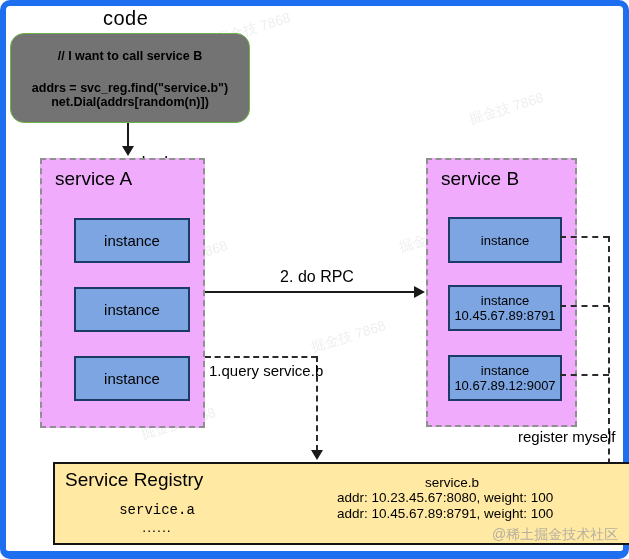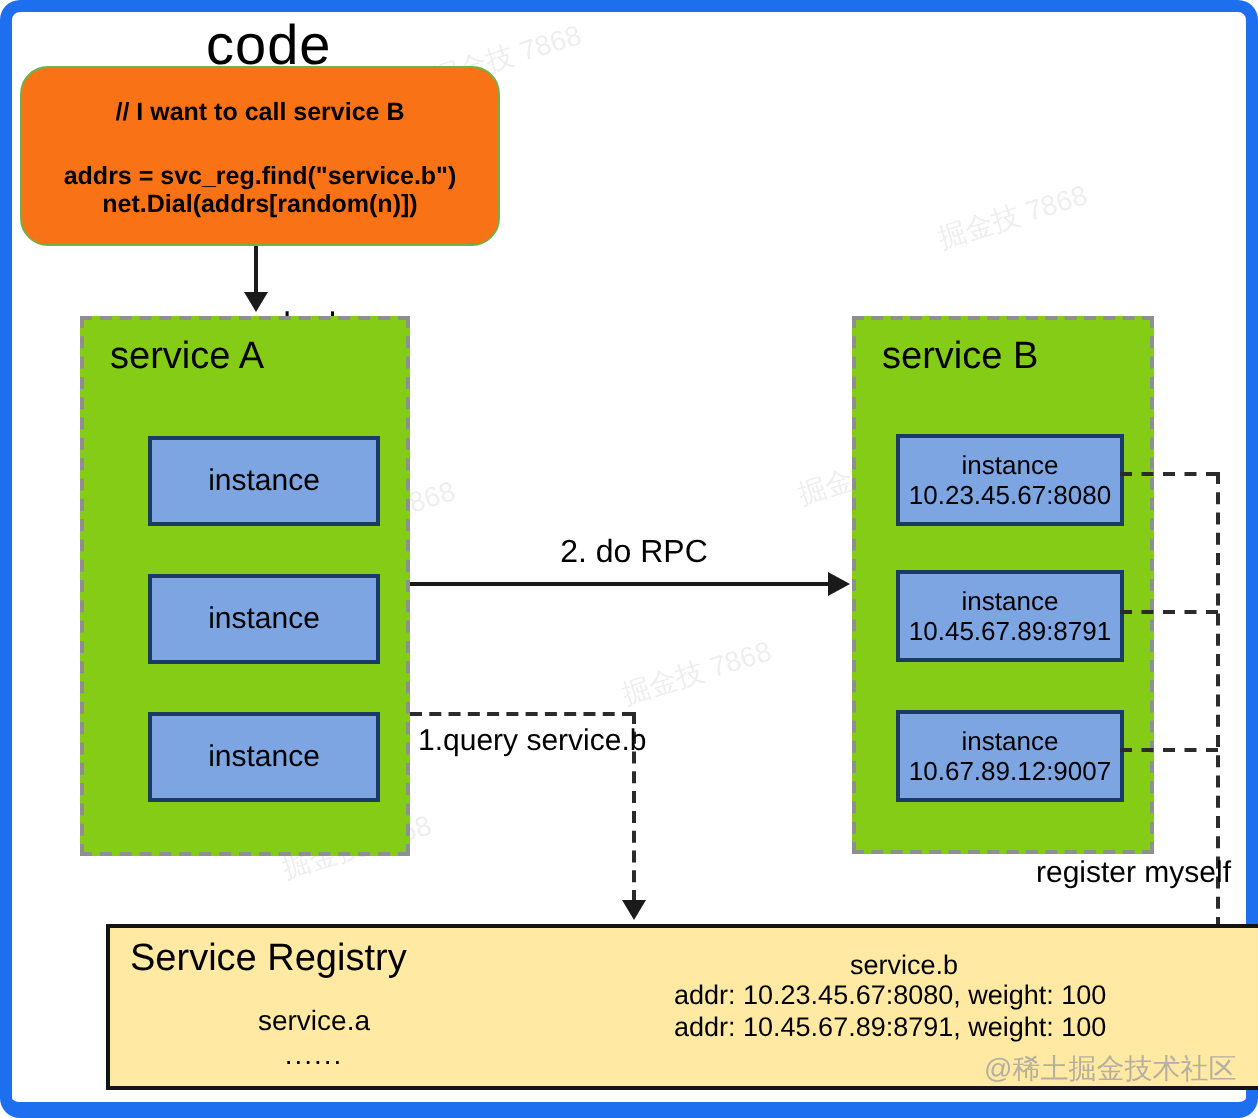--- a/index.html
+++ b/index.html
@@ -1,40 +1,40 @@
 <!DOCTYPE html>
 <html><head>
 <meta charset="utf-8">
 <style>
   html,body{margin:0;padding:0;background:#fff;}
   body{width:629px;height:559px;position:relative;font-family:"Liberation Sans","DejaVu Sans",sans-serif;color:#000;overflow:hidden;}
   .frame{position:absolute;left:0;top:0;width:629px;height:559px;box-sizing:border-box;
          border:6px solid #1e6ff0;border-bottom-width:8px;border-radius:10px;background:#ffffff;}
   .abs{position:absolute;}
-  .code-title{font-size:28px;letter-spacing:.5px;}
-  .code-box{box-sizing:border-box;width:240px;height:90px;background:#f97316;border:1px solid #6fb24a;
+  .code-title{font-size:20px;letter-spacing:.5px;}
+  .code-box{box-sizing:border-box;width:240px;height:90px;background:#737373;border:1px solid #6fb24a;
             border-radius:14px;text-align:center;font-size:12.5px;font-weight:600;line-height:14.5px;padding-top:15px;}
   .code-box .gap{height:17px;}
-  .container-box{box-sizing:border-box;background:#84cc16;border:2px dashed #8f8f8f;}
+  .container-box{box-sizing:border-box;background:#f0abfc;border:2px dashed #8f8f8f;}
   .container-title{font-size:19px;position:absolute;left:13px;top:8px;}
   .inst{box-sizing:border-box;position:absolute;background:#7ca5e2;border:2px solid #1c3a66;
         display:flex;flex-direction:column;align-items:center;justify-content:center;}
   .inst-a{left:32px;width:116px;height:45px;font-size:15px;}
   .inst-b{left:20px;width:114px;height:46px;font-size:13px;line-height:15px;}
   .hline{height:0;border-top:2px solid #1a1a1a;}
   .vline{width:0;border-left:2px solid #1a1a1a;}
   .hdash{height:0;border-top:2px dashed #2b2b2b;}
   .vdash{width:0;border-left:2px dashed #2b2b2b;}
   .arrow-down{width:0;height:0;border-left:6px solid transparent;border-right:6px solid transparent;border-top:10px solid #1a1a1a;}
   .arrow-right{width:0;height:0;border-top:6px solid transparent;border-bottom:6px solid transparent;border-left:11px solid #1a1a1a;}
   .arrow-left{width:0;height:0;border-top:6px solid transparent;border-bottom:6px solid transparent;border-right:11px solid #1a1a1a;}
   .lbl{white-space:nowrap;}
   .registry{box-sizing:border-box;width:621px;height:83px;background:#ffe9a3;border:2px solid #141414;}
   .reg-title{position:absolute;left:10px;top:5px;font-size:19px;font-weight:500;}
-  .reg-a{position:absolute;left:42px;top:38px;width:120px;text-align:center;font-size:14px;}
+  .reg-a{position:absolute;left:42px;top:38px;width:120px;text-align:center;font-size:14px;font-family:Liberation Mono, monospace;}
   .reg-dots{position:absolute;left:42px;top:55px;width:120px;text-align:center;font-size:14px;letter-spacing:1px;}
   .reg-b{position:absolute;left:282px;top:11px;width:230px;font-size:13.5px;line-height:15.4px;}
   .reg-b .hdr{text-align:center;}
   .wm{position:absolute;font-size:14px;color:#9b9b9b;opacity:.16;transform:rotate(-17deg);white-space:nowrap;}
   .credit{position:absolute;left:492px;top:526px;font-size:14px;color:#a9a6a0;opacity:.85;white-space:nowrap;}
 </style>
 </head>
 <body>
 
 <div class="frame"></div>
@@ -70,21 +70,20 @@
     </div>
   <div class="inst inst-a" style="top:196px;">
       <span>instance</span>
     </div>
 </div>
 
 <div class="abs container-box" style="left:426px;top:158px;width:151px;height:269px;padding-left:29px;">
   <div class="container-title">service B</div>
   <div class="inst inst-b" style="top:57px;">
     <div>instance</div>
-    <div>10.23.45.67:8080</div>
   </div>
   <div class="inst inst-b" style="top:125px;">
     <div>instance</div>
     <div>10.45.67.89:8791</div>
   </div>
   <div class="inst inst-b" style="top:195px;">
     <div>instance</div>
     <div>10.67.89.12:9007</div>
   </div>
 </div>

